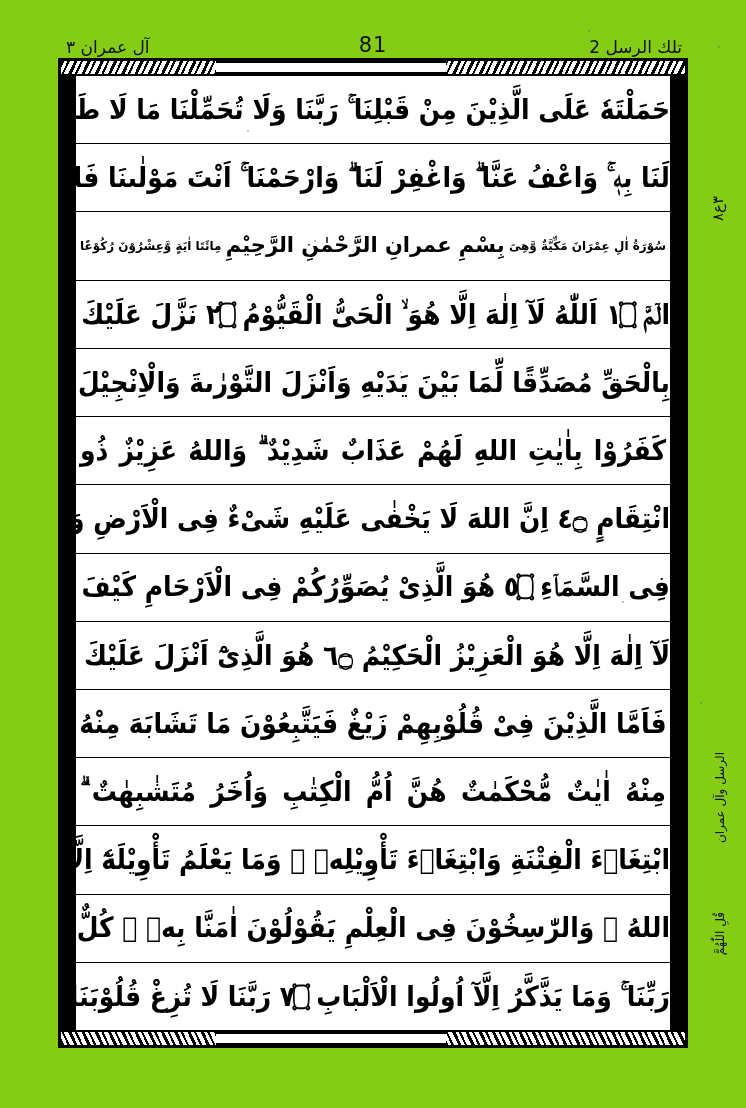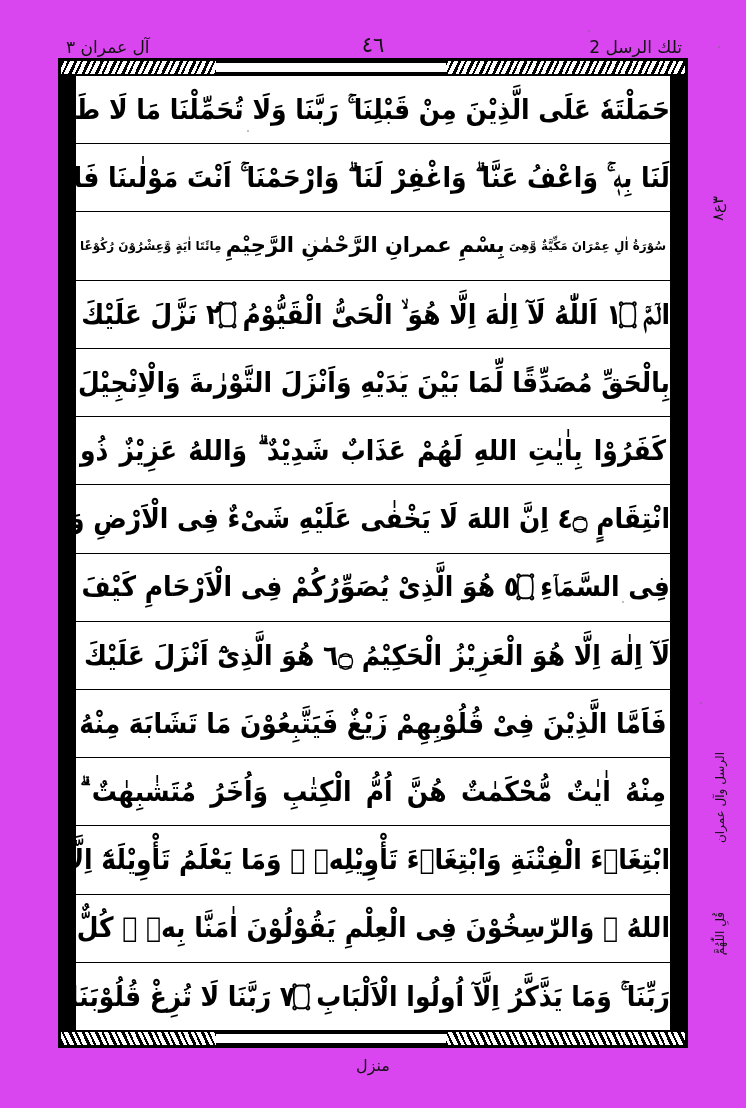--- a/index.html
+++ b/index.html
@@ -13,21 +13,21 @@
     position: relative;
     overflow: hidden;
     font-family: "DejaVu Sans", sans-serif;
     color: #000000;
   }
 
   
   .page {
     position: absolute;
     inset: 0;
-    background: #d946ef;
+    background: #84cc16;
   }
 
   
   .page-header {
     position: absolute;
     top: 22px;
     left: 60px;
     right: 60px;
     height: 34px;
   }
@@ -228,21 +228,21 @@
     opacity: .55;
   }
 </style>
 </head>
 <body>
 
 <div class="page">
 
   <div class="page-header">
     <div class="hdr-surah">آل عمران ٣</div>
-    <div class="hdr-pageno">٤٦</div>
+    <div class="hdr-pageno">81</div>
     <div class="hdr-juz">تلك الرسل 2</div>
   </div>
 
   <div class="frame">
     <div class="frame-band-gap-top"></div>
     <div class="frame-band-gap-bottom"></div>
 
     <div class="frame-inner">
       <div class="lines">
 
@@ -311,21 +311,20 @@
       </div>
     </div>
   </div>
 
   <div class="margin-note margin-juz-mark">٣ع٨</div>
 
   <div class="margin-note margin-ruku-note">الرسل وآل عمران</div>
 
   <div class="margin-note margin-ruku-note2">قُلِ اللّٰهُمَّ</div>
 
-  <div class="page-footer">منزل</div>
 
   <div class="speck" style="left:588px;top:30px;width:2px;height:2px;"></div>
   <div class="speck" style="left:718px;top:46px;width:2px;height:2px;"></div>
   <div class="speck" style="left:247px;top:130px;width:2px;height:2px;"></div>
   <div class="speck" style="left:314px;top:240px;width:2px;height:2px;"></div>
   <div class="speck" style="left:400px;top:371px;width:2px;height:2px;"></div>
   <div class="speck" style="left:622px;top:601px;width:2px;height:2px;"></div>
   <div class="speck" style="left:372px;top:862px;width:2px;height:2px;"></div>
   <div class="speck" style="left:700px;top:702px;width:2px;height:2px;"></div>
 

